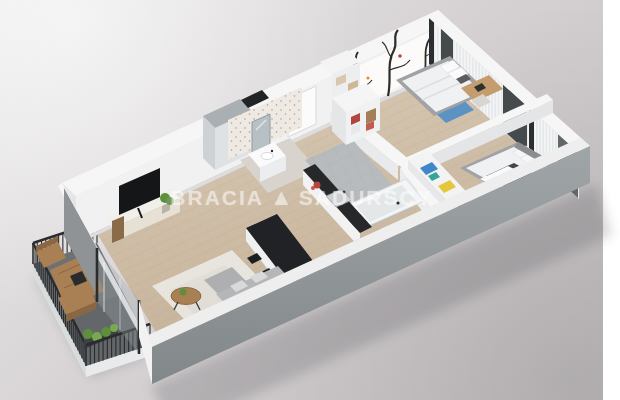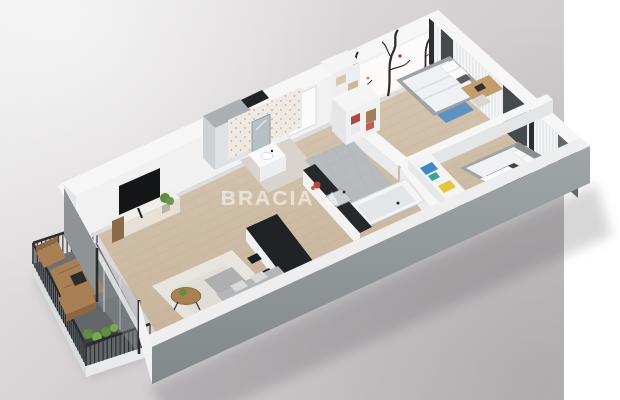--- a/index.html
+++ b/index.html
@@ -1,21 +1,21 @@
 <!DOCTYPE html>
 <html style="--bg_light: #ecebec; --bg_mid: #d6d2d4; --bg_dark: #c3bfc1; --wall_top: #f6f6f7; --wall_face_light: #f1f1f2; --wall_shadow: #e6e6e9; --wall_front: #969c9f; --wall_gray: #8f9396; --floor_wood: #d5c6b1; --tile_gray: #b7bbbe; --balcony_floor: #63676a; --railing: #2a2c2e; --curtain_base: #eef0f1; --curtain_dark: #454a4d; --curtain_mid: #61676b; --wallpaper_bg: #fcfbf9; --branch: #2e2c29; --tv_black: #151618; --island_black: #202225; --counter_black: #26282a; --sofa: #b5b6b8; --rug: #e9e7e2; --bed_frame: #a0a2a5; --bedding: #f0f1f2; --blanket_dark: #42464a; --wood: #a97f54; --wood_light: #c49c6d; --plant: #5d8f3d; --accent_red: #b3453e; --accent_blue: #3f87c9; --accent_yellow: #e6c63c; --accent_teal: #37a39b; --towel_brown: #a57e58; --watermark: #ffffff;"><head>
 <meta charset="utf-8">
 <style>
   html,body{margin:0;padding:0;width:620px;height:400px;overflow:hidden;
     font-family:"Liberation Sans",sans-serif;}
   .stage{position:relative;width:564px;height:400px;
     background:
       radial-gradient(circle at 12% 6%, rgba(255,255,255,.55), rgba(255,255,255,0) 45%),
       radial-gradient(circle at 95% 95%, rgba(0,0,0,.10), rgba(0,0,0,0) 55%),
-      linear-gradient(135deg, var(--bg_light,#ecebec) 0%, var(--bg_mid,#d6d2d4) 48%, var(--bg_dark,#c3bfc1) 100%);}
+      linear-gradient(135deg, var(--bg_light,#ecebec) 0%, var(--bg_mid,#d6d2d4) 48%, var(--bg_dark,#c3bfc1) 100%); padding-left: 39px;}
   svg{position:absolute;left:0;top:0;}
   
   .f-wallTop{fill:var(--wall_top,#f6f6f7)}
   .f-wallFace{fill:var(--wall_face_light,#f1f1f2)}
   .f-wallGray{fill:var(--wall_gray,#8f9396)}
   .f-tile{fill:var(--tile_gray,#b7bbbe)}
   .f-balcony{fill:var(--balcony_floor,#63676a)}
   .s-rail{stroke:var(--railing,#2a2c2e)}
   .f-curtain{fill:var(--curtain_base,#eef0f1)}
   .f-curtainDark{fill:var(--curtain_dark,#454a4d)}
@@ -345,14 +345,15 @@
     <line x1="120" y1="278" x2="120" y2="330" stroke="#ffffff" stroke-width="1.4" opacity="0.3"></line>
     <line x1="97" y1="248" x2="97" y2="302" class="s-rail" stroke-width="2.6"></line>
     <line x1="139" y1="300" x2="139" y2="354" class="s-rail" stroke-width="2.6"></line>
     <polygon points="139,300 152,347 152,384 139,337" fill="#f2f2f3"></polygon>
   </g>
 </svg>
 
 <div class="watermark">
   <span>BRACIA</span>
   <span class="logo">▲</span>
+  <span>SADURSCY</span>
 </div>
 </div>
 
 </body></html>

